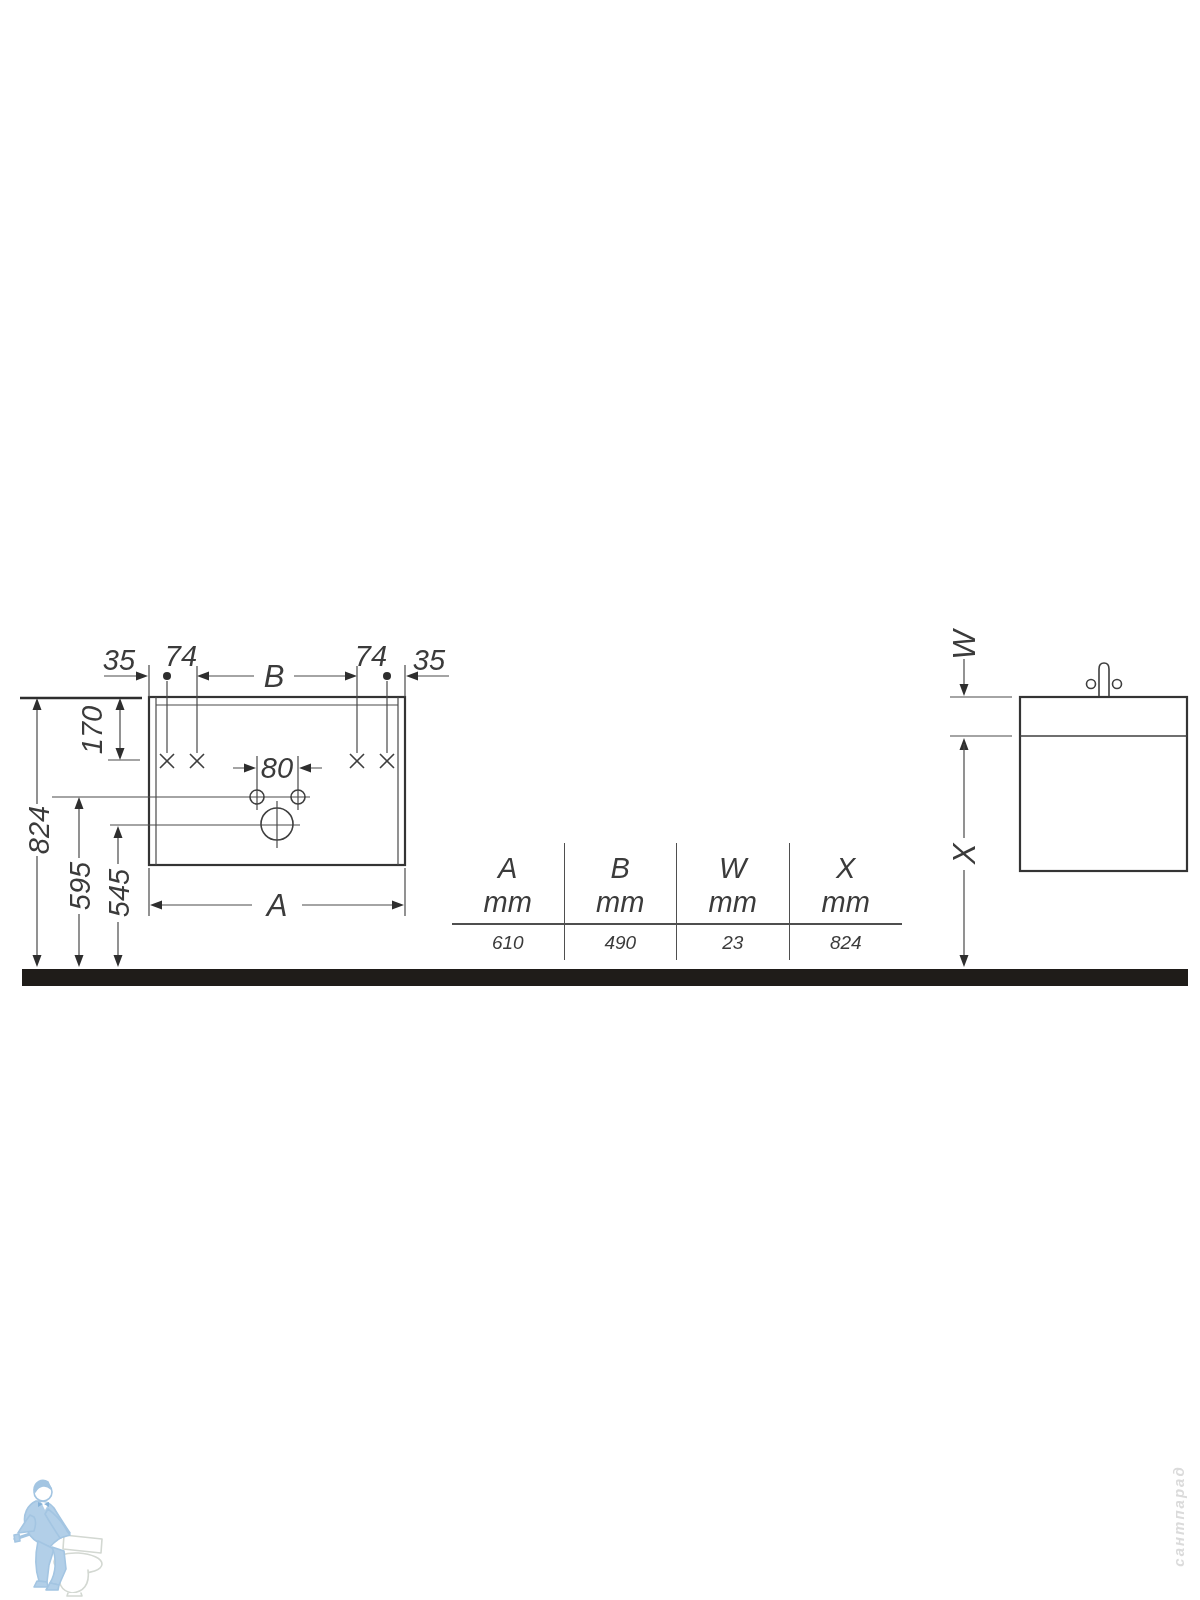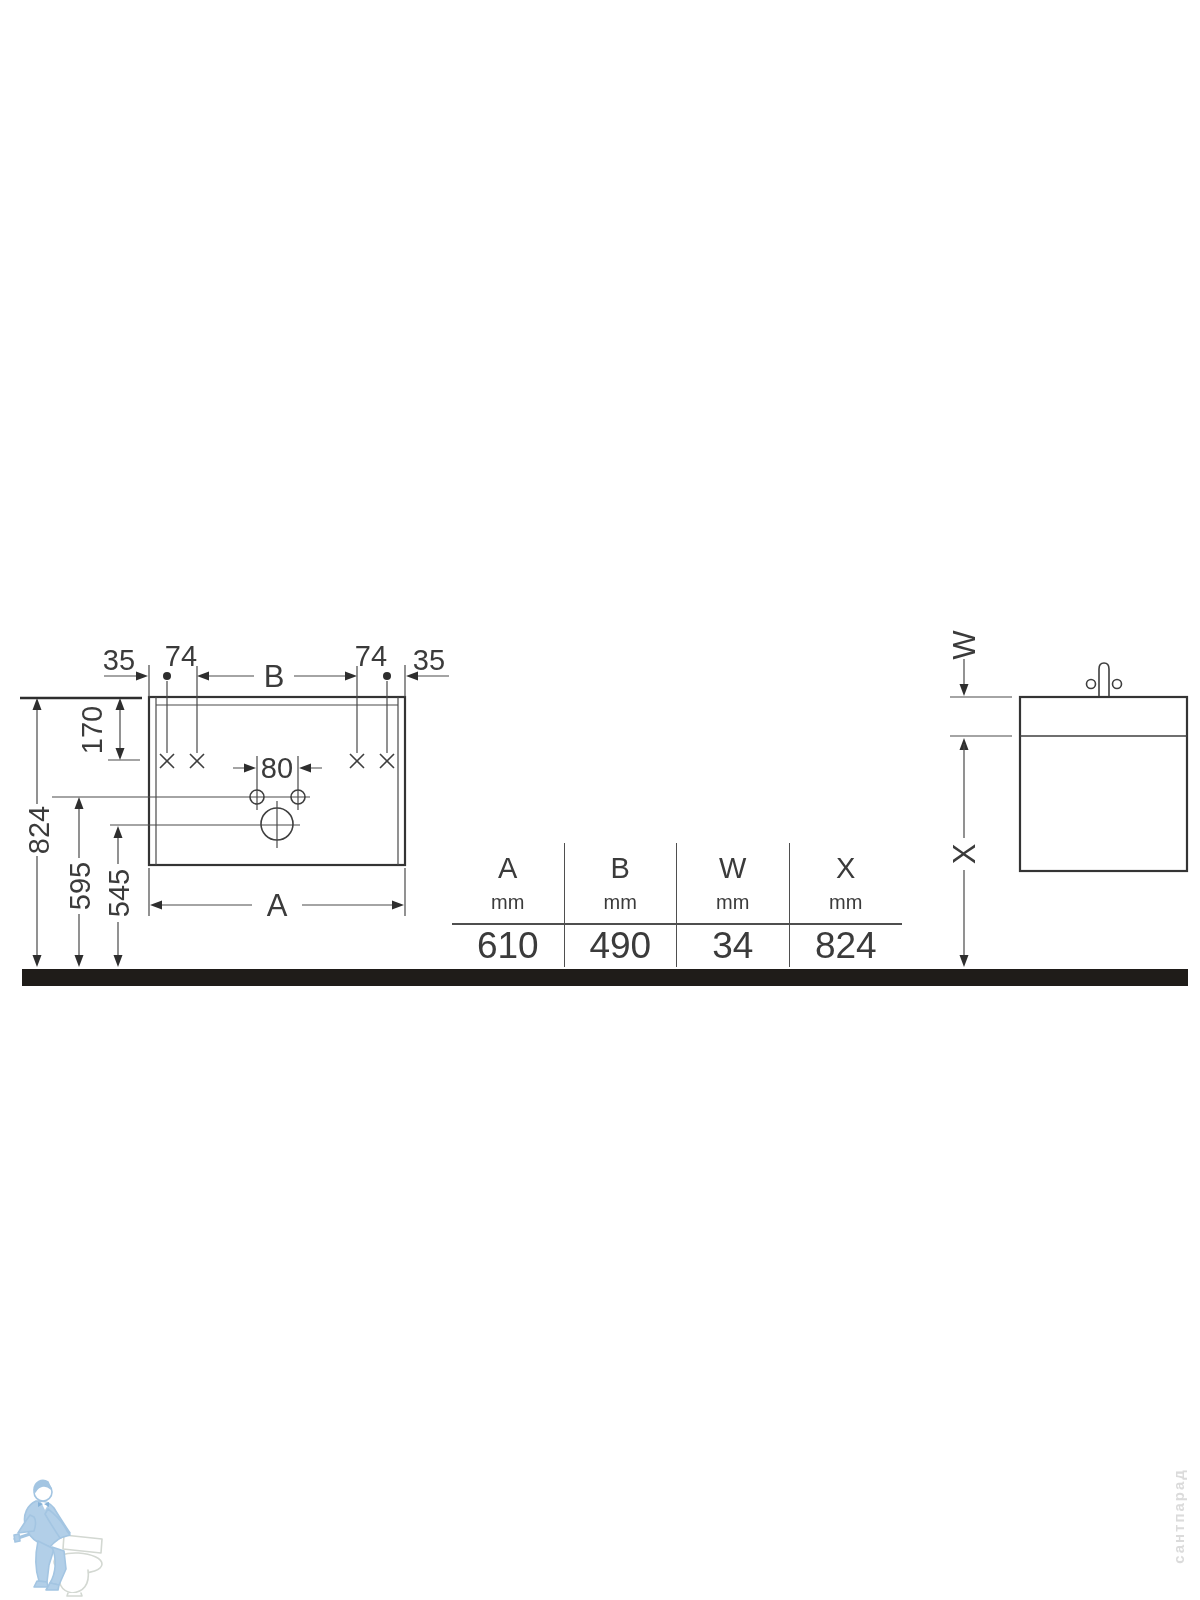--- a/index.html
+++ b/index.html
@@ -1,37 +1,37 @@
 <!DOCTYPE html>
 <html><head>
 <meta charset="utf-8">
 <style>
   html,body{margin:0;padding:0;background:#ffffff;}
   #page{position:relative;width:1200px;height:1600px;background:#ffffff;overflow:hidden;
-        font-family:"Liberation Sans", sans-serif;}
+        font-family:"Liberation Sans", sans-serif;font-style:italic;}
   svg{position:absolute;left:0;top:0;}
   
   .ln-thin{stroke:#4a4a4a;stroke-width:1.2;fill:none;}
   .ln{stroke:#3f3f3f;stroke-width:1.6;fill:none;}
   .ln-thick{stroke:#343434;stroke-width:2.2;fill:none;}
   .wall{stroke:#2e2e2e;stroke-width:2.6;fill:none;}
   .arrow{fill:#2e2e2e;stroke:none;}
   .dot{fill:#2e2e2e;stroke:none;}
   text.dim{font-family:"Liberation Sans", sans-serif;font-size:29px;fill:#3b3b3b;}
   text.dim-lg{font-family:"Liberation Sans", sans-serif;font-size:31px;fill:#3b3b3b;}
   
   #spec-table{position:absolute;left:452px;top:843px;width:450px;height:117px;
               display:grid;grid-template-columns:repeat(4,1fr);color:#3b3b3b;}
   .spec-col{display:flex;flex-direction:column;}
   .spec-col.divided{border-right:1.5px solid #4f4f4f;}
   .spec-th{height:76px;border-bottom:2px solid #4f4f4f;display:flex;flex-direction:column;
            align-items:center;justify-content:flex-end;padding-bottom:4px;}
   .spec-letter{font-size:29px;line-height:33px;}
-  .spec-unit{font-size:20px;line-height:34px;}
-  .spec-td{flex:1;display:flex;align-items:center;justify-content:center;font-size:37px;}
+  .spec-unit{font-size:29px;line-height:34px;}
+  .spec-td{flex:1;display:flex;align-items:center;justify-content:center;font-size:19px;}
   
   #shop-watermark{position:absolute;left:1178px;top:1516px;transform:translate(-50%,-50%) rotate(-90deg);
                   color:#dbdbdb;font-size:15px;letter-spacing:2px;font-weight:bold;white-space:nowrap;}
   #plumber-logo{position:absolute;left:12px;top:1475px;}
 </style>
 </head>
 <body>
 
 <div id="page">
 
@@ -153,21 +153,21 @@
         <span class="spec-letter">B</span>
         <span class="spec-unit">mm</span>
       </div>
       <div class="spec-td">490</div>
     </div>
     <div class="spec-col divided">
       <div class="spec-th">
         <span class="spec-letter">W</span>
         <span class="spec-unit">mm</span>
       </div>
-      <div class="spec-td">34</div>
+      <div class="spec-td">23</div>
     </div>
     <div class="spec-col">
       <div class="spec-th">
         <span class="spec-letter">X</span>
         <span class="spec-unit">mm</span>
       </div>
       <div class="spec-td">824</div>
     </div>
   </div>
 

